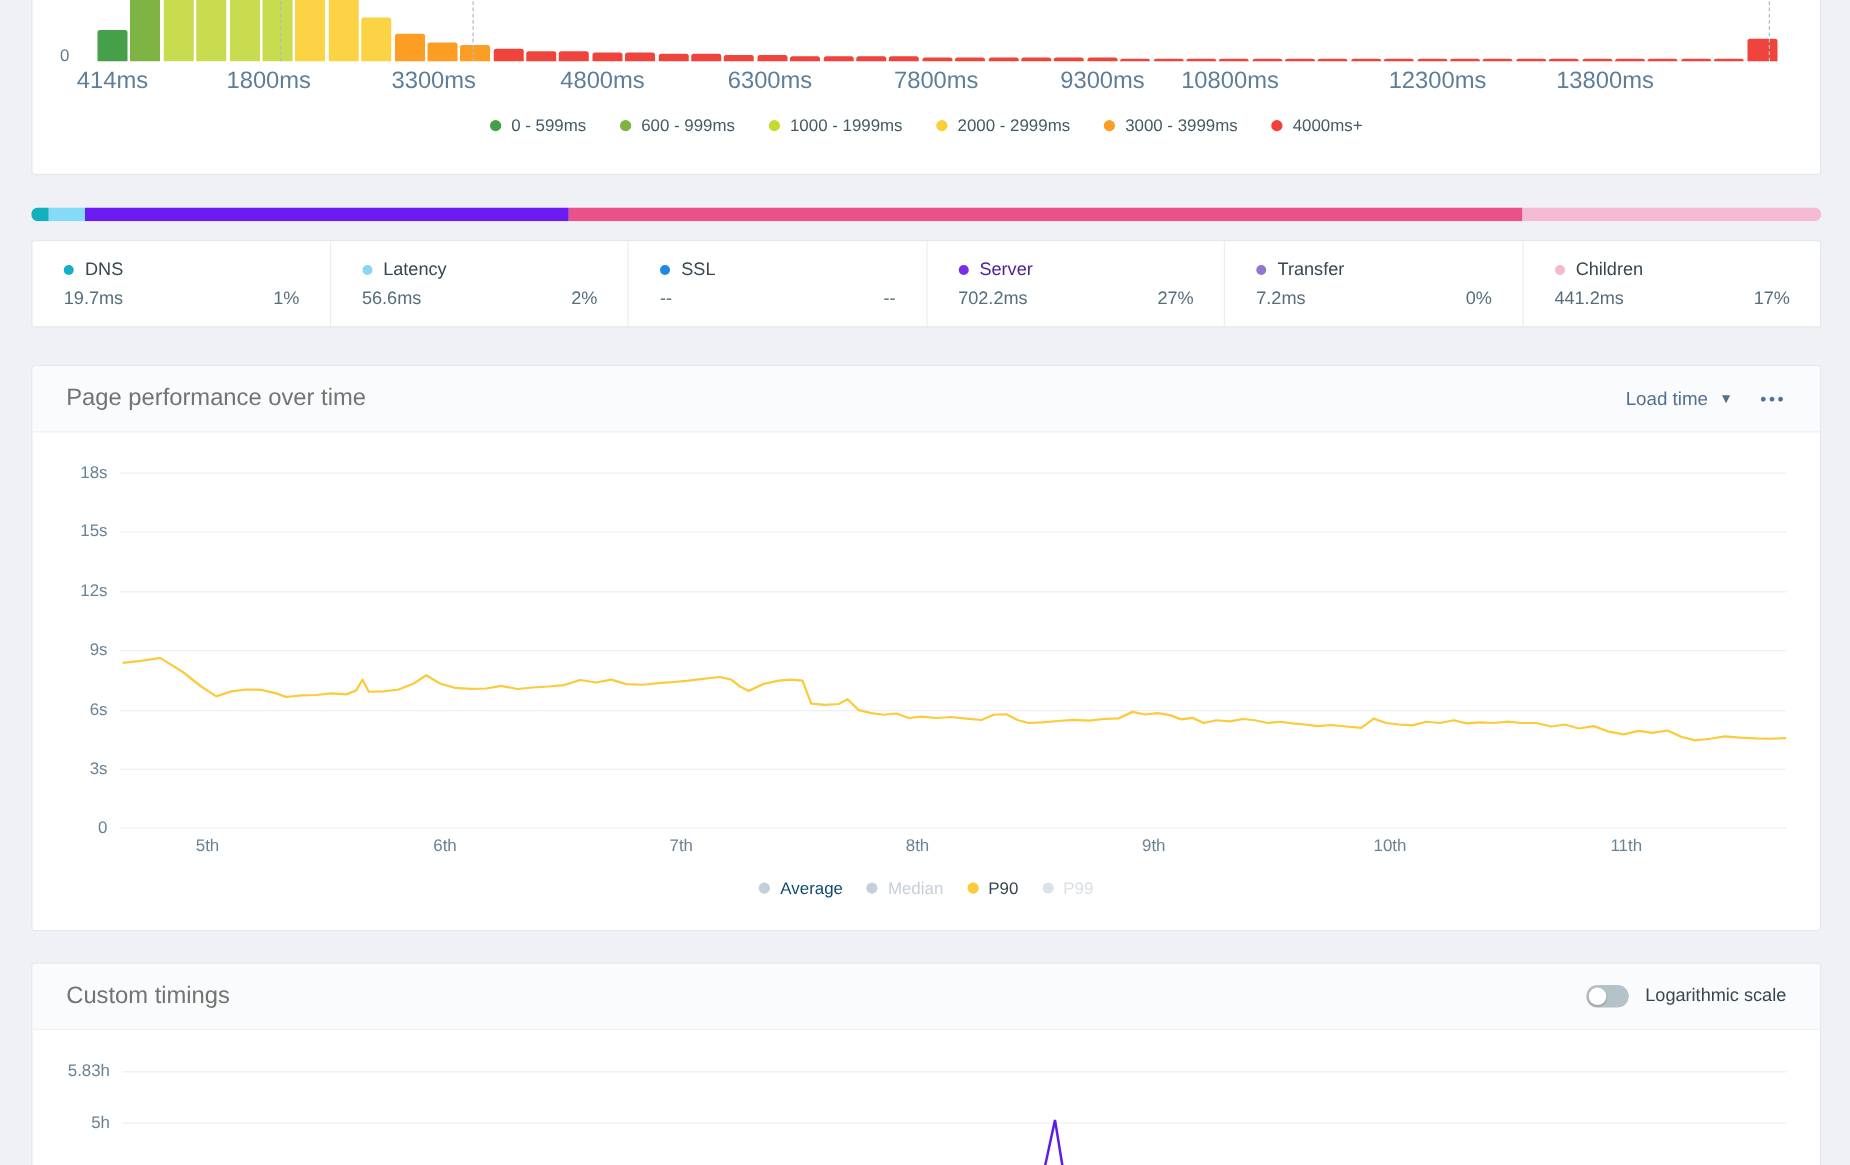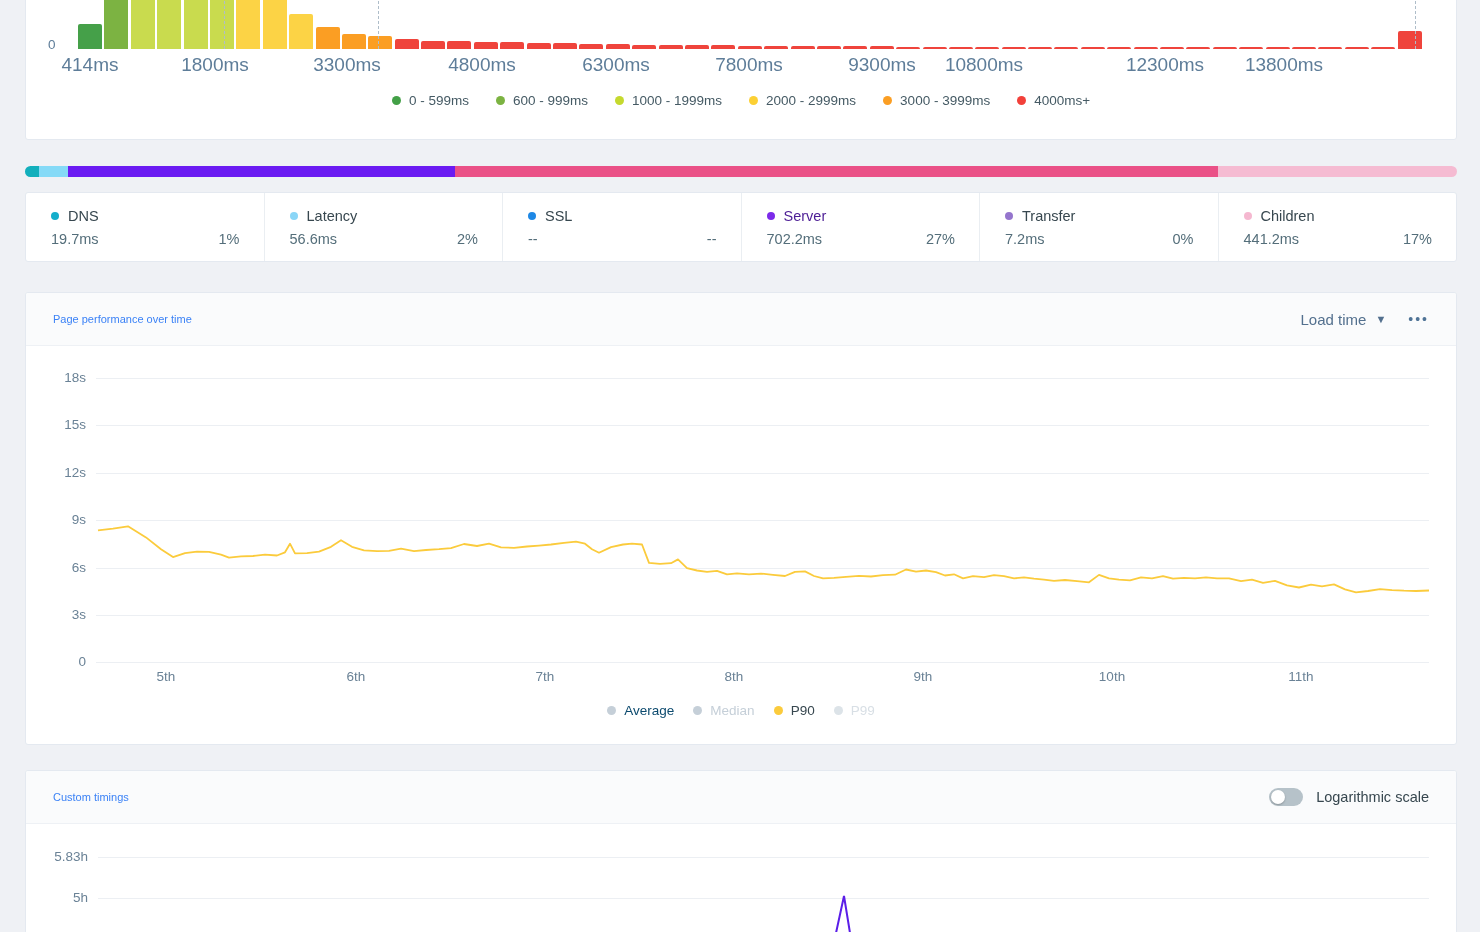--- a/index.html
+++ b/index.html
@@ -26,21 +26,21 @@
   .metric { flex:1 1 0; border-right:1px solid #EAEEF2; padding:15px 24px 0 25px; cursor:pointer; }
   .metric:last-child { border-right:none; }
   .m-top { display:flex; align-items:center; gap:9px; font-size:14.5px; color:#37474F; }
   .m-top .dot { width:8px; height:8px; }
   .m-bottom { margin-top:7px; display:flex; justify-content:space-between;
     font-size:14.5px; color:#546E7A; }
   .m-hl { color:#4c1d95; }
   
   .chead { height:53px; background:#FAFBFC; border-bottom:1px solid #EEF1F5;
     display:flex; align-items:center; padding:0 27px; }
-  .chead .title { font-size:11px; color:#3b82f6; }
+  .chead .title { font-size:19px; color:#737373; }
   .chead .spacer { flex:1; }
   
   #perf-card { top:292px; height:453px; }
   .dropdown { display:flex; align-items:center; gap:9px; font-size:15px; color:#53708E; cursor:pointer; }
   .caret { font-size:11px; color:#53708E; }
   .menu-dots { margin-left:22px; font-size:14px; letter-spacing:2px; color:#4F7396; cursor:pointer; }
   .gridline { position:absolute; height:1px; background:#ECEFF3; left:70px; right:27px; }
   .y-label { position:absolute; left:8px; width:52px; text-align:right;
     font-size:13.5px; color:#6A8296; }
   .x-label { position:absolute; transform:translateX(-50%); font-size:13.5px; color:#6A8296; }
@@ -119,21 +119,21 @@
     </div>
   <div>
       <div class="hx-label" style="left: 64px;">414ms</div>
       <div class="hx-label" style="left: 189px;">1800ms</div>
       <div class="hx-label" style="left: 321px;">3300ms</div>
       <div class="hx-label" style="left: 456px;">4800ms</div>
       <div class="hx-label" style="left: 590px;">6300ms</div>
       <div class="hx-label" style="left: 723px; text-align: right;">7800ms</div>
       <div class="hx-label" style="left: 856px;">9300ms</div>
       <div class="hx-label" style="left: 958px;">10800ms</div>
-      <div class="hx-label" style="left: 1124px; margin-left: 15px;">12300ms</div>
+      <div class="hx-label" style="left: 1124px;">12300ms</div>
       <div class="hx-label" style="left: 1258px;">13800ms</div>
     </div>
   <div class="hlegend">
       <div class="lg-item">
         <div class="dot" style="background: rgb(67, 160, 71);"></div>
         <span>0 - 599ms</span>
       </div>
       <div class="lg-item">
         <div class="dot" style="background: rgb(124, 179, 66);"></div>
         <span>600 - 999ms</span>

